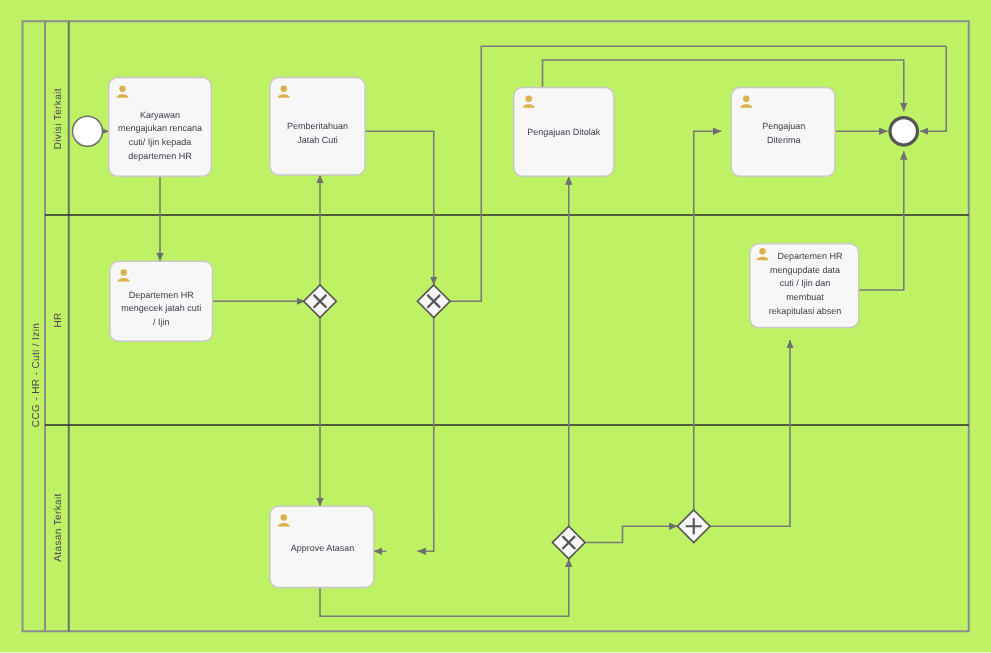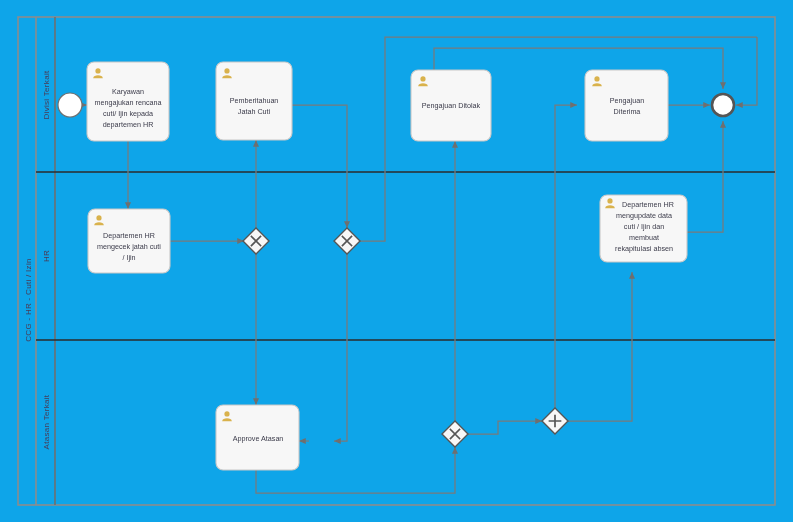--- a/index.html
+++ b/index.html
@@ -9,21 +9,21 @@
     background: #ffffff;
     width: 793px;
     height: 522px;
     overflow: hidden;
     font-family: "Liberation Sans", sans-serif;
   }
   #canvas {
     position: relative;
     width: 793px;
     height: 522px;
-    background: #0ea5e9;
+    background: #bef264;
   }
   svg#diagram {
     position: absolute;
     left: 0;
     top: 0;
     width: 793px;
     height: 522px;
   }
   .pool-label-text, .lane-label-text {
     font-family: "Liberation Sans", sans-serif;

